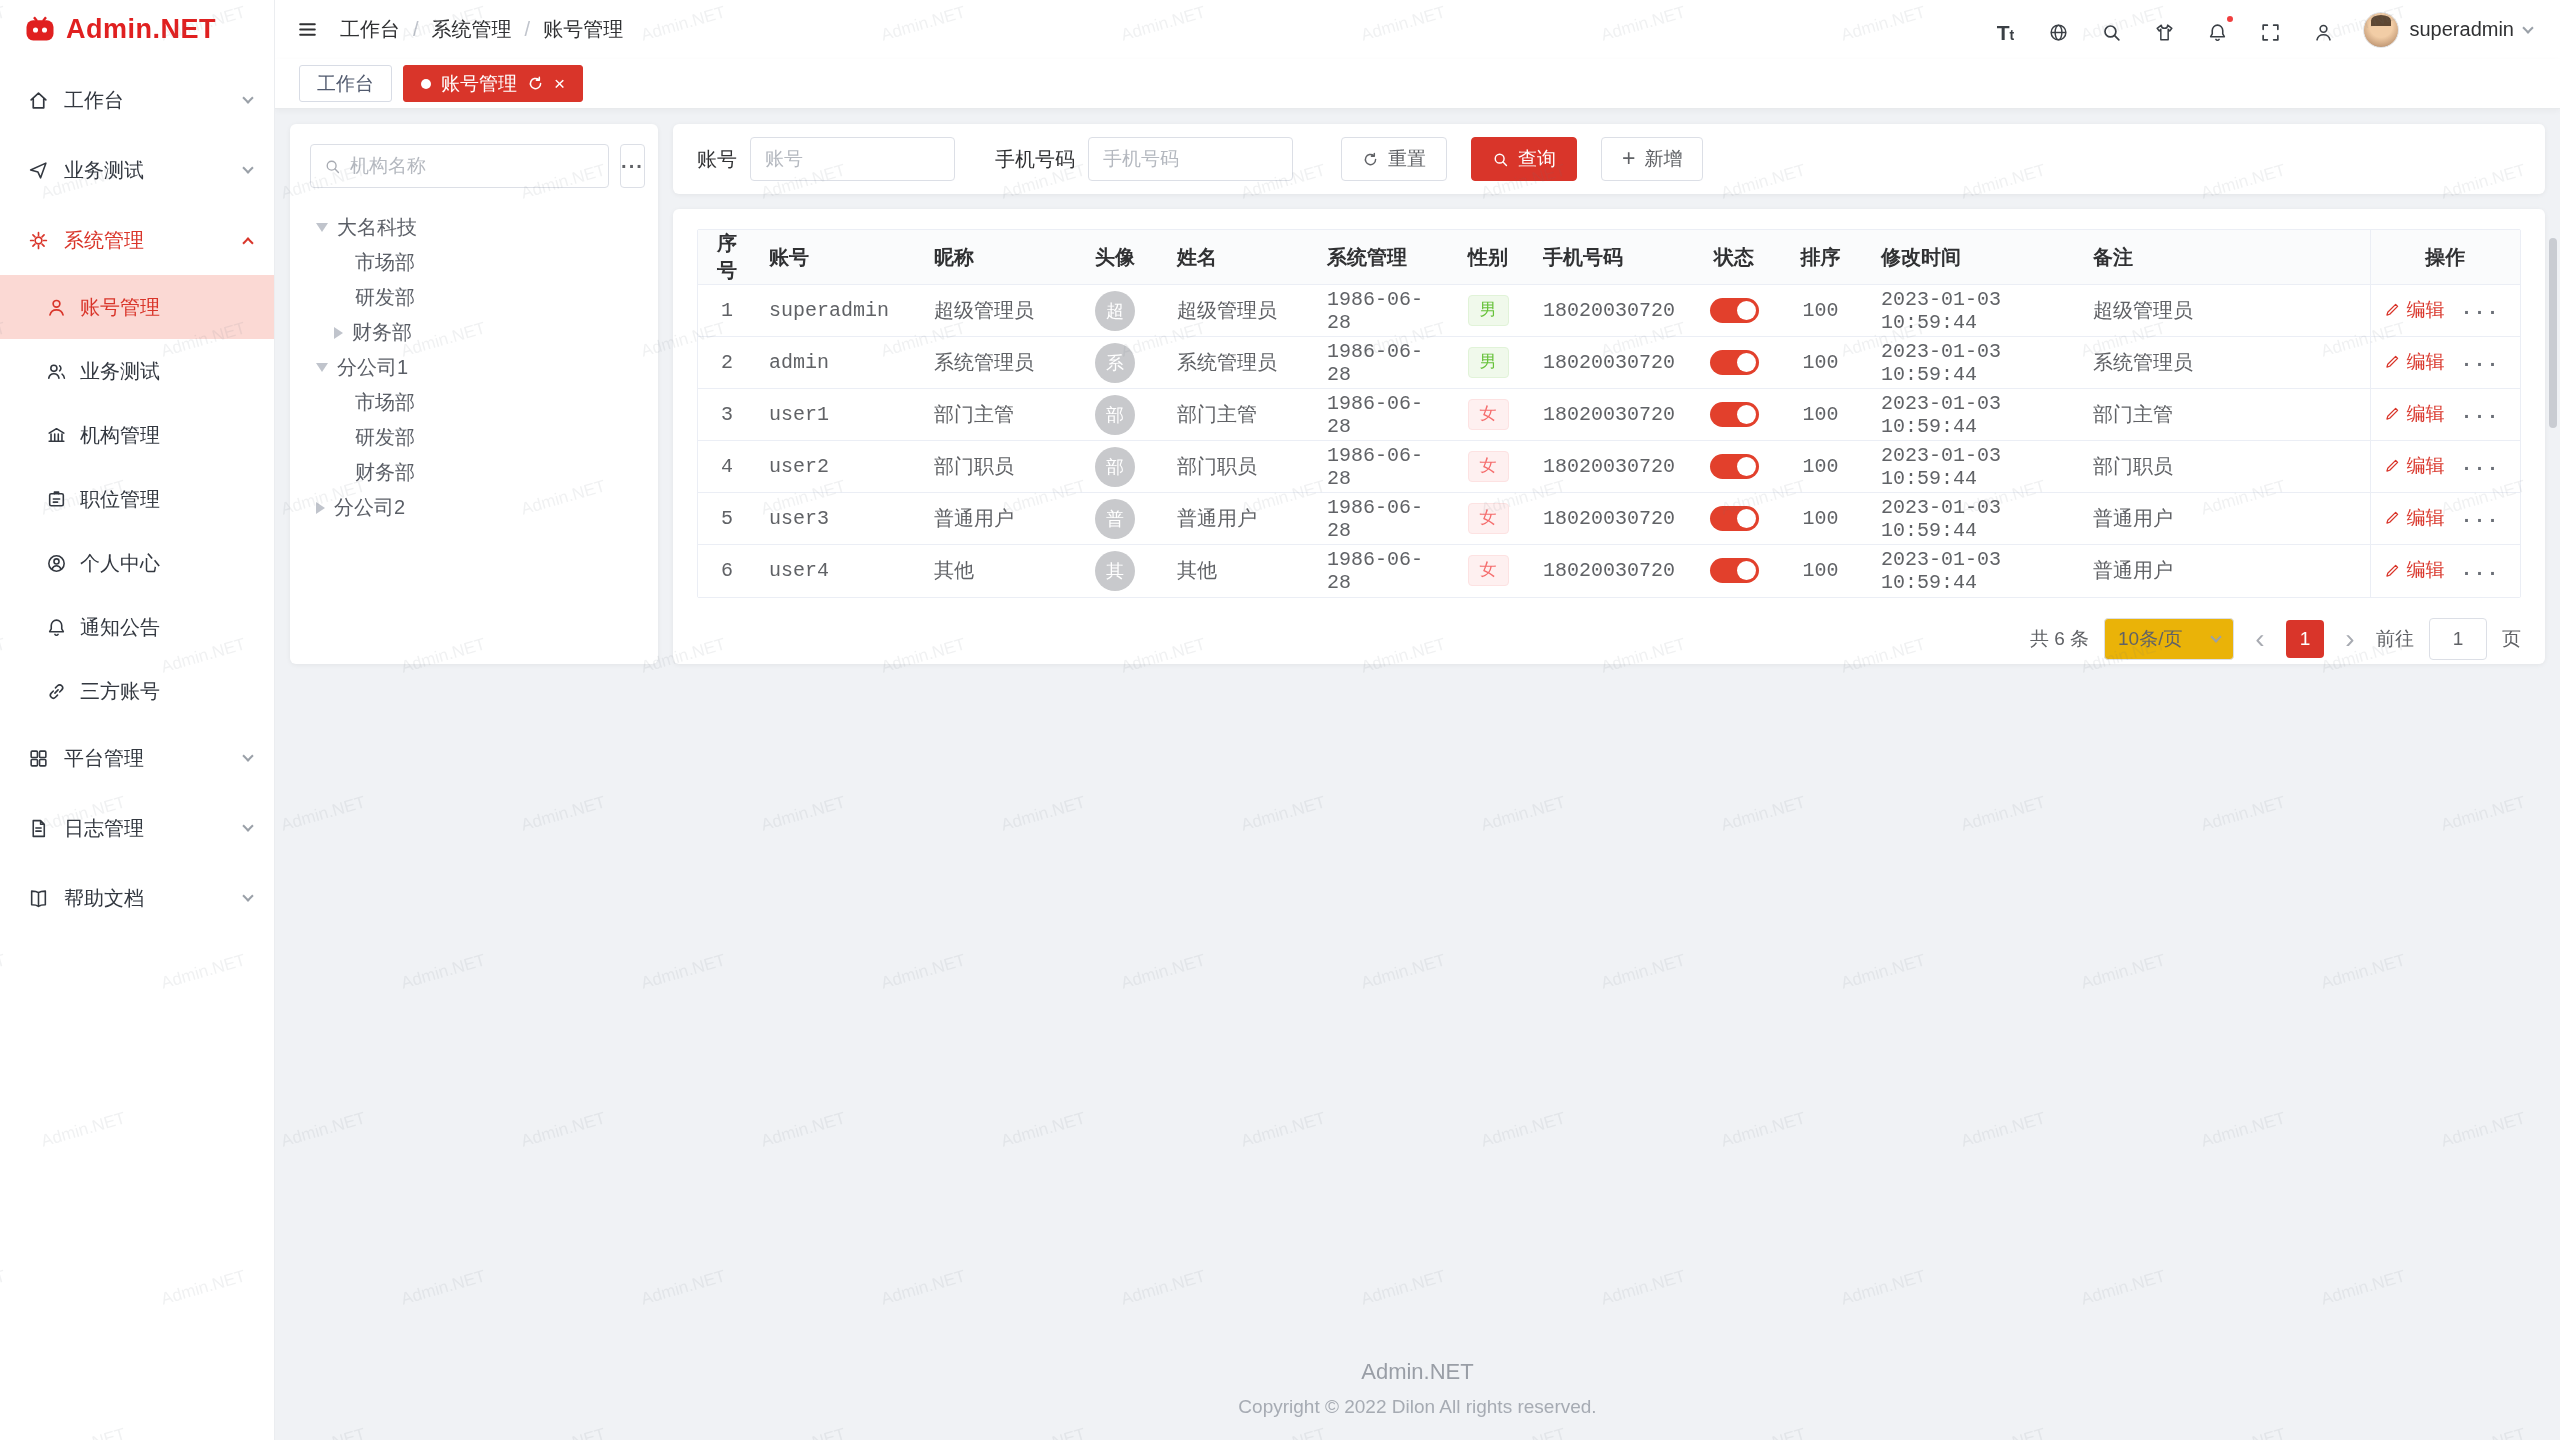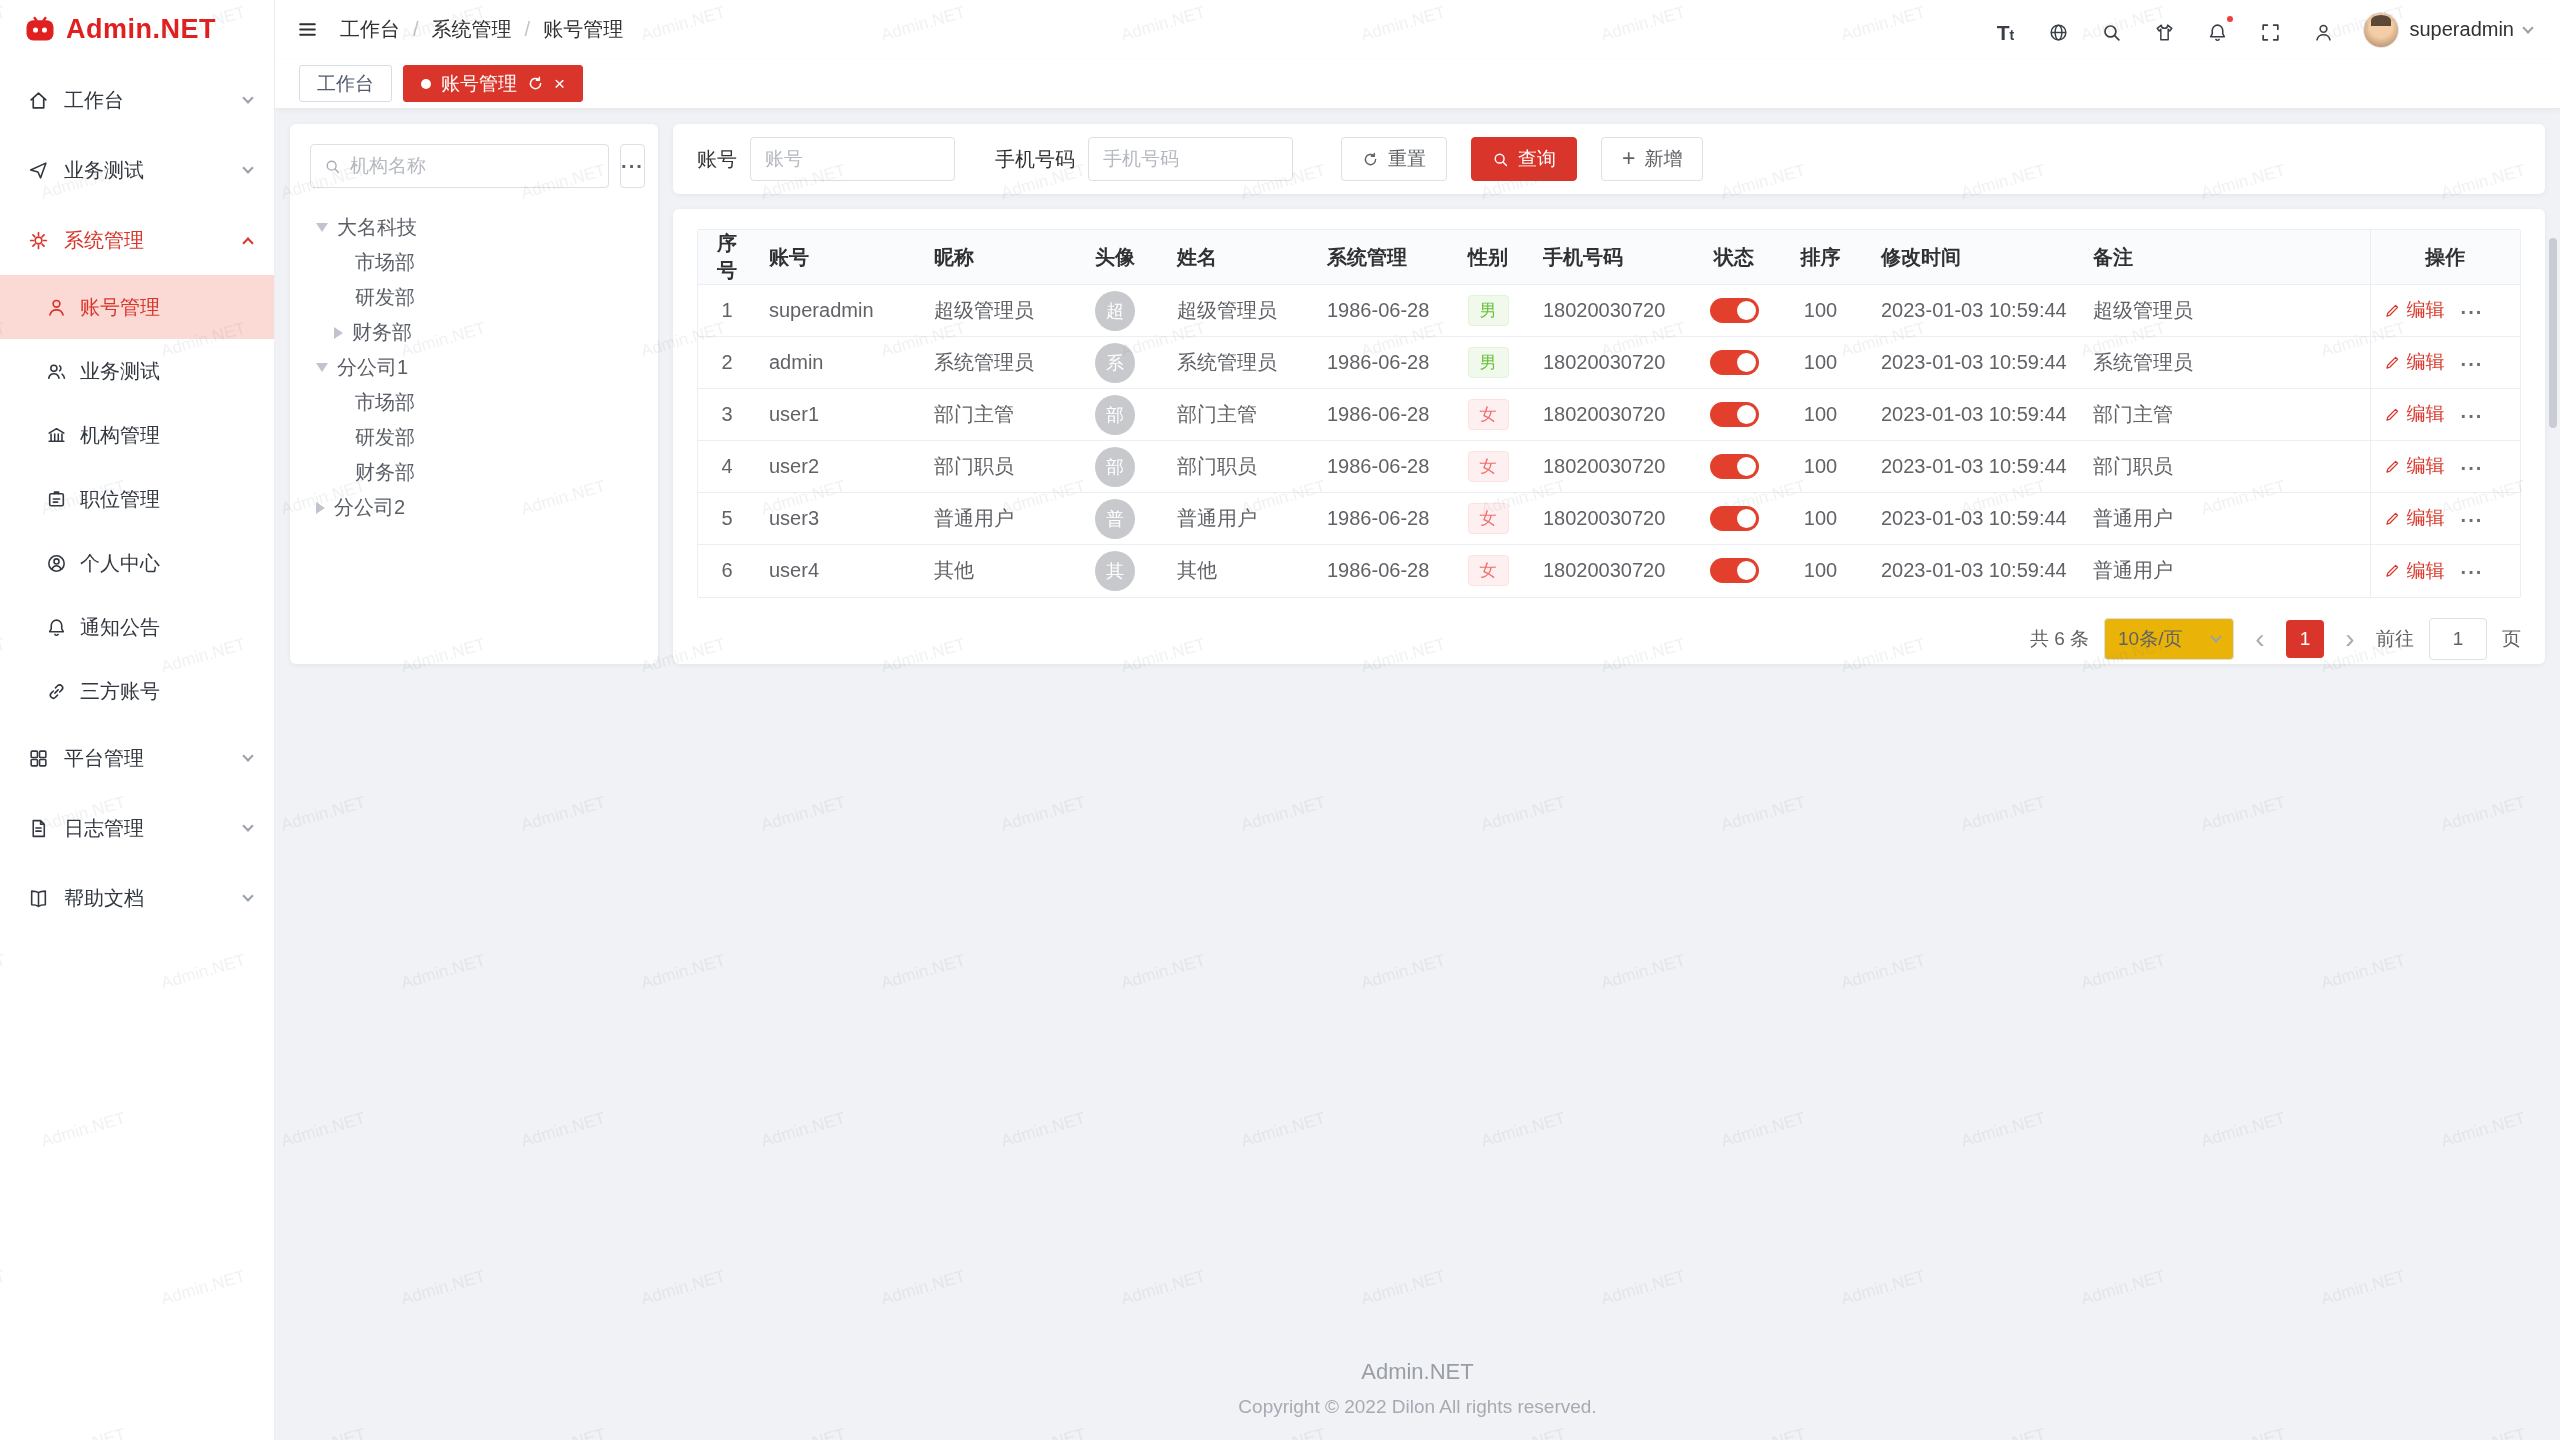--- a/index.html
+++ b/index.html
@@ -66,21 +66,21 @@
   .flabel{color:#303133;margin-right:13px;}
   .finput{width:205px;height:44px;border:1px solid #dcdfe6;border-radius:4px;padding:0 14px;font-size:19px;color:#606266;outline:none;background:#fff;}
   .finput::placeholder{color:#b4b8bf;}
   .ml40{margin-left:40px;}
   .ml48{margin-left:48px;}
   .ml24{margin-left:24px;}
   .btn{height:44px;border-radius:4px;display:inline-flex;align-items:center;gap:9px;padding:0 20px;font-size:19px;cursor:pointer;border:1px solid #dcdfe6;background:#fff;color:#606266;}
   .btn.primary{background:#d9352a;border-color:#d9352a;color:#fff;}
   .btn .plus{font-size:23px;line-height:1;margin-top:-2px;}
   
-  .table-wrap{border:1px solid #ebeef5;border-radius:2px;}
+  .table-wrap{border:1px solid #ebeef5;border-radius:2px;font-family:Liberation Mono, monospace;}
   table{width:100%;border-collapse:collapse;table-layout:fixed;font-size:20px;color:#606266;}
   thead th{height:51px;background:#fafbfc;font-weight:bold;color:#303133;text-align:left;padding:0 13px;border-bottom:1px solid #ebeef5;}
   tbody td{height:52px;padding:0 13px;border-bottom:1px solid #ebeef5;background:#fff;}
   tbody tr:last-child td{border-bottom:none;}
   th.c,td.c{text-align:center;}
   th.op,td.op{border-left:1px solid #ebeef5;}
   .tav{display:inline-flex;width:40px;height:40px;border-radius:50%;background:#c8c9cc;color:#fff;align-items:center;justify-content:center;font-size:18px;vertical-align:middle;}
   .gtag{display:inline-block;padding:4px 11px;border-radius:4px;font-size:17px;line-height:1.25;}
   .gtag.male{background:#f0f9eb;color:#67c23a;border:1px solid #e1f3d8;}
   .gtag.female{background:#fef0f0;color:#f56c6c;border:1px solid #fde2e2;}

